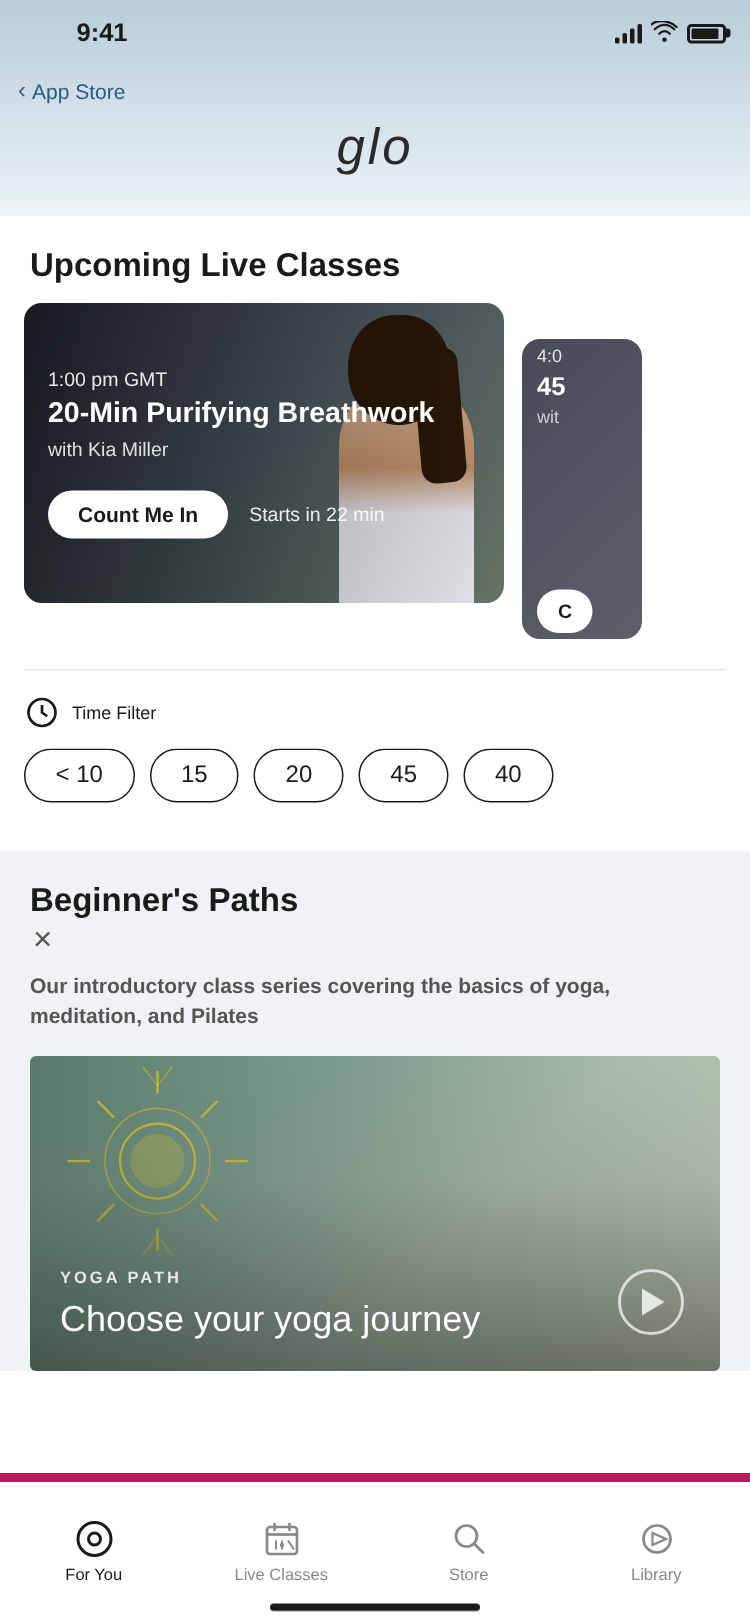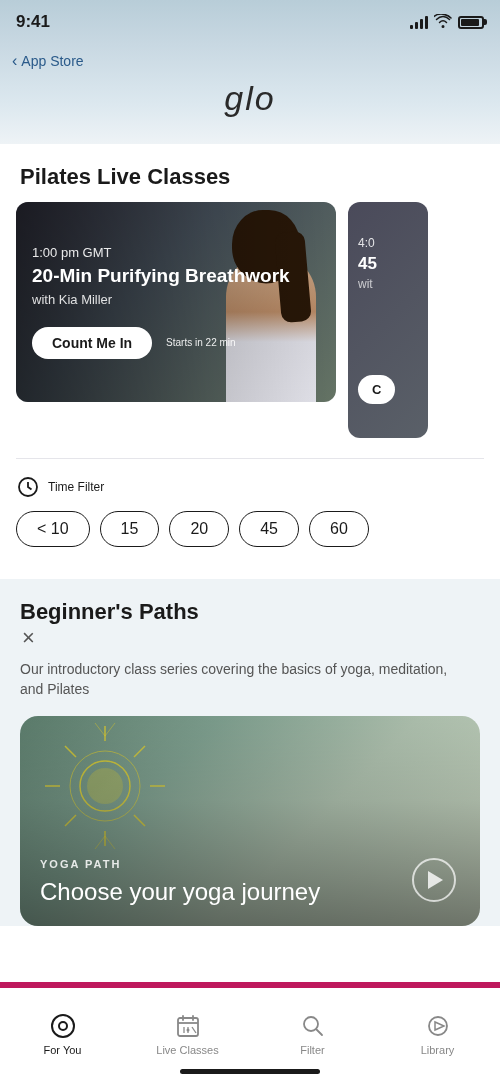--- a/index.html
+++ b/index.html
@@ -18,20 +18,21 @@
       height: 44px;
       display: flex;
       align-items: center;
       justify-content: space-between;
       padding: 0 16px;
     }
     .status-time {
       font-size: 17px;
       font-weight: 600;
       color: #1a1a1a;
+      margin-left: 35px;
     }
     .status-icons {
       display: flex;
       align-items: center;
       gap: 6px;
     }
     .signal-bars {
       display: flex;
       align-items: flex-end;
       gap: 2px;
@@ -172,35 +173,36 @@
       color: #1a1a1a;
       border: none;
       border-radius: 22px;
       padding: 8px 20px;
       font-size: 14px;
       font-weight: 600;
       cursor: pointer;
     }
     .starts-in {
       color: rgba(255,255,255,0.9);
-      font-size: 10px;
+      font-size: 13px;
     }
     
     .live-class-card-peek {
       min-width: 80px;
-      height: 236px;
+      height: 200px;
       border-radius: 12px;
       overflow: hidden;
       background: linear-gradient(135deg, #4a4a5a 0%, #5a6068 100%);
       flex-shrink: 0;
       position: relative;
       display: flex;
       flex-direction: column;
       justify-content: flex-start;
-      padding: 34px 10px;
+      padding: 4px 10px;
+      margin-top: 24px;
     }
     .peek-time {
       font-size: 12px;
       color: rgba(255,255,255,0.85);
     }
     .peek-title {
       font-size: 17px;
       font-weight: 700;
       color: #ffffff;
       margin-top: 4px;
@@ -271,26 +273,27 @@
       cursor: pointer;
       line-height: 1;
       padding: 2px;
     }
     .beginners-desc {
       font-size: 14px;
       color: #555;
       margin-top: 8px;
       line-height: 1.45;
       padding-right: 20px;
+      font-weight: bold;
     }
 
     
     .yoga-card {
       margin-top: 16px;
-      border-radius: 18px;
+      border-radius: 4px;
       overflow: hidden;
       height: 210px;
       background: linear-gradient(135deg, #5a7a6a 0%, #7a9a8a 30%, #aabcaa 60%, #c8d4c0 100%);
       position: relative;
     }
     .yoga-card-overlay {
       position: absolute;
       inset: 0;
       background: linear-gradient(to top, rgba(0,0,0,0.45) 0%, rgba(0,0,0,0.1) 60%, transparent 100%);
     }
@@ -432,21 +435,21 @@
 <div class="header">
   <div class="app-store-nav">
     <span class="chevron">‹</span>
     <span>App Store</span>
   </div>
   <span class="logo">glo</span>
 </div>
 
 <div class="main-content">
 
-  <h2 class="section-title">Pilates Live Classes</h2>
+  <h2 class="section-title">Upcoming Live Classes</h2>
 
   <div class="live-classes-scroll">
 
     <div class="live-class-card">
 
       <div style="position:absolute;right:0;bottom:0;width:160px;height:200px;overflow:hidden;">
 
         <div style="position:absolute;right:20px;bottom:0;width:90px;height:150px;background:linear-gradient(180deg,#d4b090 0%,#c0906a 40%,#e8e8f0 60%,#f0f0f8 100%);border-radius:50px 50px 0 0;"></div>
 
         <div style="position:absolute;right:42px;top:15px;width:56px;height:64px;background:#d4a880;border-radius:50%;"></div>
@@ -485,21 +488,21 @@
       <circle cx="12" cy="12" r="9"></circle>
       <polyline points="12,7 12,12 15.5,14.5"></polyline>
     </svg>
     <span class="time-filter-label">Time Filter</span>
   </div>
   <div class="filter-chips">
     <button class="filter-chip">&lt; 10</button>
     <button class="filter-chip">15</button>
     <button class="filter-chip">20</button>
     <button class="filter-chip">45</button>
-    <button class="filter-chip">60</button>
+    <button class="filter-chip">40</button>
   </div>
 
   <div class="beginners-section">
     <div class="beginners-header">
       <h2 class="beginners-title">Beginner's Paths</h2>
       <span class="close-btn">×</span>
     </div>
     <p class="beginners-desc">Our introductory class series covering the basics of yoga, meditation, and Pilates</p>
 
     <div class="yoga-card">
@@ -565,21 +568,21 @@
     <span class="nav-label">Live Classes</span>
   </div>
 
   <div class="nav-item">
     <div class="nav-icon">
       <svg width="28" height="28" viewBox="0 0 28 28" fill="none">
         <circle cx="12" cy="12" r="7" stroke="#888" stroke-width="1.8"></circle>
         <line x1="17.5" y1="17.5" x2="23" y2="23" stroke="#888" stroke-width="1.8" stroke-linecap="round"></line>
       </svg>
     </div>
-    <span class="nav-label">Filter</span>
+    <span class="nav-label">Store</span>
   </div>
 
   <div class="nav-item">
     <div class="nav-icon">
       <svg width="28" height="28" viewBox="0 0 28 28" fill="none">
         <circle cx="14" cy="14" r="9" stroke="#888" stroke-width="1.8"></circle>
         <polygon points="11,10 11,18 20,14" stroke="#888" stroke-width="1.5" fill="none"></polygon>
       </svg>
     </div>
     <span class="nav-label">Library</span>

